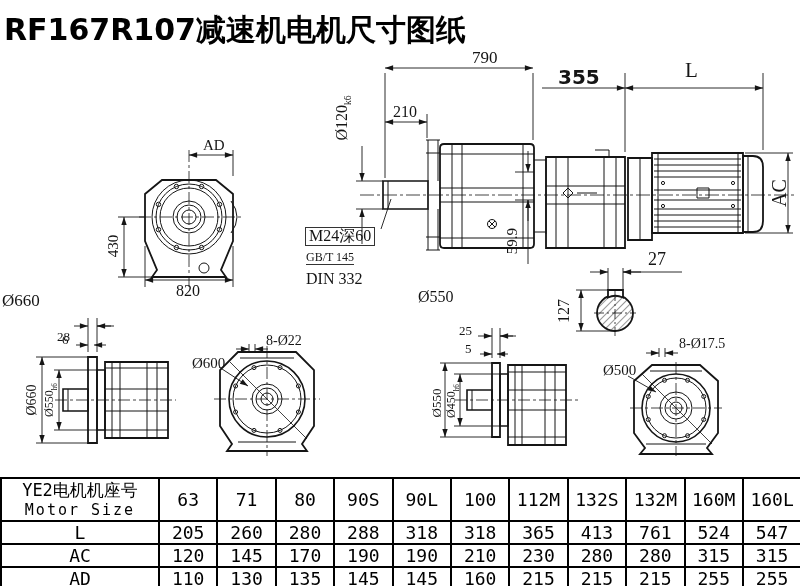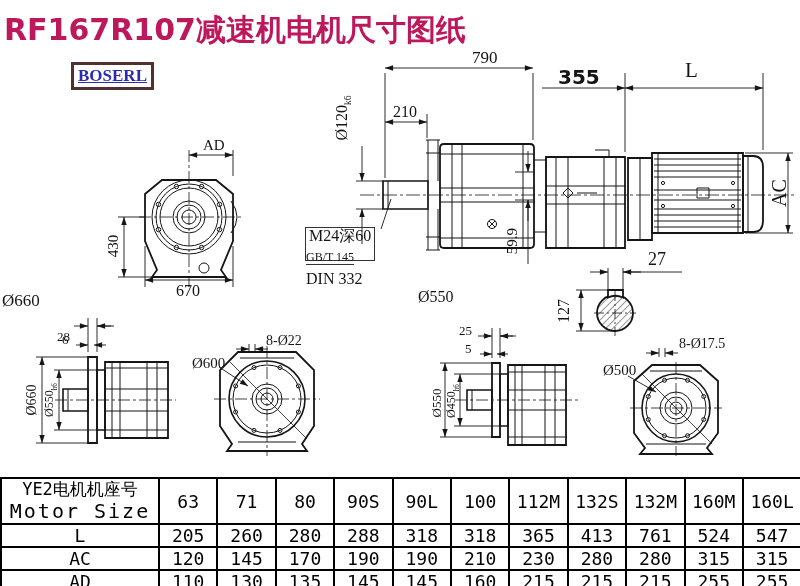--- a/index.html
+++ b/index.html
@@ -1,44 +1,43 @@
 <!DOCTYPE html>
 <html><head>
 <meta charset="utf-8">
 <style>
   html,body{margin:0;padding:0;background:#fff;}
   .page{position:relative;width:800px;height:586px;background:#fff;overflow:hidden;
         font-family:"Liberation Serif","DejaVu Serif",serif;color:#111;}
   .title{position:absolute;left:4px;top:10px;font-family:"DejaVu Sans","Liberation Sans",sans-serif;
-         font-weight:bold;font-size:30px;color:#be185d;white-space:nowrap;letter-spacing:0px;text-align:right;}
+         font-weight:bold;font-size:30px;color:#000000;white-space:nowrap;letter-spacing:0px;text-align:right;}
   .logo{position:absolute;left:71px;top:62px;border:3px solid #53302f;padding:0px 4px;
         font-family:"Liberation Serif","DejaVu Serif",serif;font-weight:bold;font-size:17px;
         color:#2b2bb4;text-decoration:underline;background:#fff;line-height:22px;}
   .art{position:absolute;left:0;top:0;}
   .lbl{position:absolute;white-space:nowrap;line-height:1;color:#151515;}
   .rot{transform:translate(-50%,-50%) rotate(-90deg);}
   .sub{font-size:0.6em;vertical-align:sub;}
-  .boxed{border:1px solid #333;padding:0 3px 16px 3px;}
+  .boxed{border:1px solid #333;padding:0 3px 1px 3px;}
   .underl{border-bottom:1px solid #333;padding-bottom:1px;}
   .sans-b{font-family:"DejaVu Sans","Liberation Sans",sans-serif;font-weight:bold;}
   .dim-table{position:absolute;left:0;top:477px;width:801px;height:109px;border-collapse:collapse;
              table-layout:fixed;font-family:"DejaVu Sans Mono","Liberation Mono",monospace;color:#000;}
   .dim-table td{border:2px solid #000;text-align:center;vertical-align:middle;padding:0;font-size:18px;}
   .dim-table .hdr{font-size:17px;line-height:1.2;}
-  .dim-table .hdr .en{font-size:20px;letter-spacing:2px;}
+  .dim-table .hdr .en{font-size:15px;letter-spacing:2px;}
   .dim-table tr.hrow{height:43px;}
   .dim-table tr.drow{height:22px;}
 </style>
 </head>
 <body>
 
 <div class="page">
 
   <div class="title">RF167R107减速机电机尺寸图纸</div>
-  <div class="logo">BOSERL</div>
 
   <svg class="art" width="800" height="477" viewBox="0 0 800 477">
     <defs>
       <marker id="arr" viewBox="0 0 10 10" refX="9.5" refY="5" markerWidth="10" markerHeight="10" orient="auto-start-reverse">
         <path d="M0.5,2 L9.5,5 L0.5,8 Z" fill="#151515" stroke="none"></path>
       </marker>
       <pattern id="hatch" width="5" height="5" patternUnits="userSpaceOnUse" patternTransform="rotate(45)">
         <line x1="0" y1="0" x2="0" y2="5" stroke="#333" stroke-width="1"></line>
       </pattern>
     </defs>
@@ -249,21 +248,21 @@
   <div class="lbl underl" style="left:306px;top:251px;font-size:12px;">GB/T 145</div>
   <div class="lbl" style="left:306px;top:271px;font-size:16px;">DIN 332</div>
   <div class="lbl rot" style="left:512px;top:241px;font-size:15px;">59.9</div>
   <div class="lbl" style="left:418px;top:289px;font-size:16px;">Ø550</div>
   <div class="lbl sans-b" style="left:558px;top:67px;font-size:20px;">355</div>
   <div class="lbl" style="left:685px;top:60px;font-size:21px;">L</div>
   <div class="lbl rot" style="left:779px;top:193px;font-size:20px;">AC</div>
 
   <div class="lbl" style="left:203px;top:138px;font-size:15px;">AD</div>
   <div class="lbl rot" style="left:113px;top:246px;font-size:15px;">430</div>
-  <div class="lbl" style="left:176px;top:283px;font-size:16px;">670</div>
+  <div class="lbl" style="left:176px;top:283px;font-size:16px;">820</div>
 
   <div class="lbl" style="left:648px;top:250px;font-size:18px;">27</div>
   <div class="lbl rot" style="left:564px;top:311px;font-size:16px;">127</div>
 
   <div class="lbl" style="left:2px;top:292px;font-size:17px;">Ø660</div>
   <div class="lbl" style="left:57px;top:330px;font-size:13px;">28</div>
   <div class="lbl" style="left:62px;top:333px;font-size:13px;">6</div>
   <div class="lbl rot" style="left:32px;top:400px;font-size:14px;">Ø660</div>
   <div class="lbl rot" style="left:51px;top:400px;font-size:12px;"><span>Ø550</span><span class="sub">h6</span></div>
 

